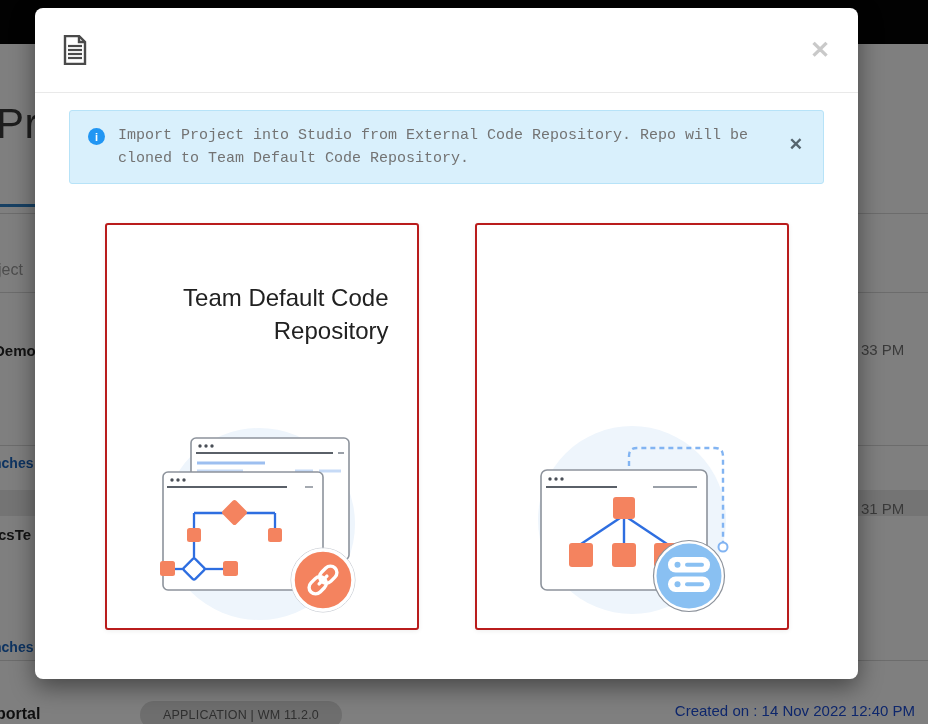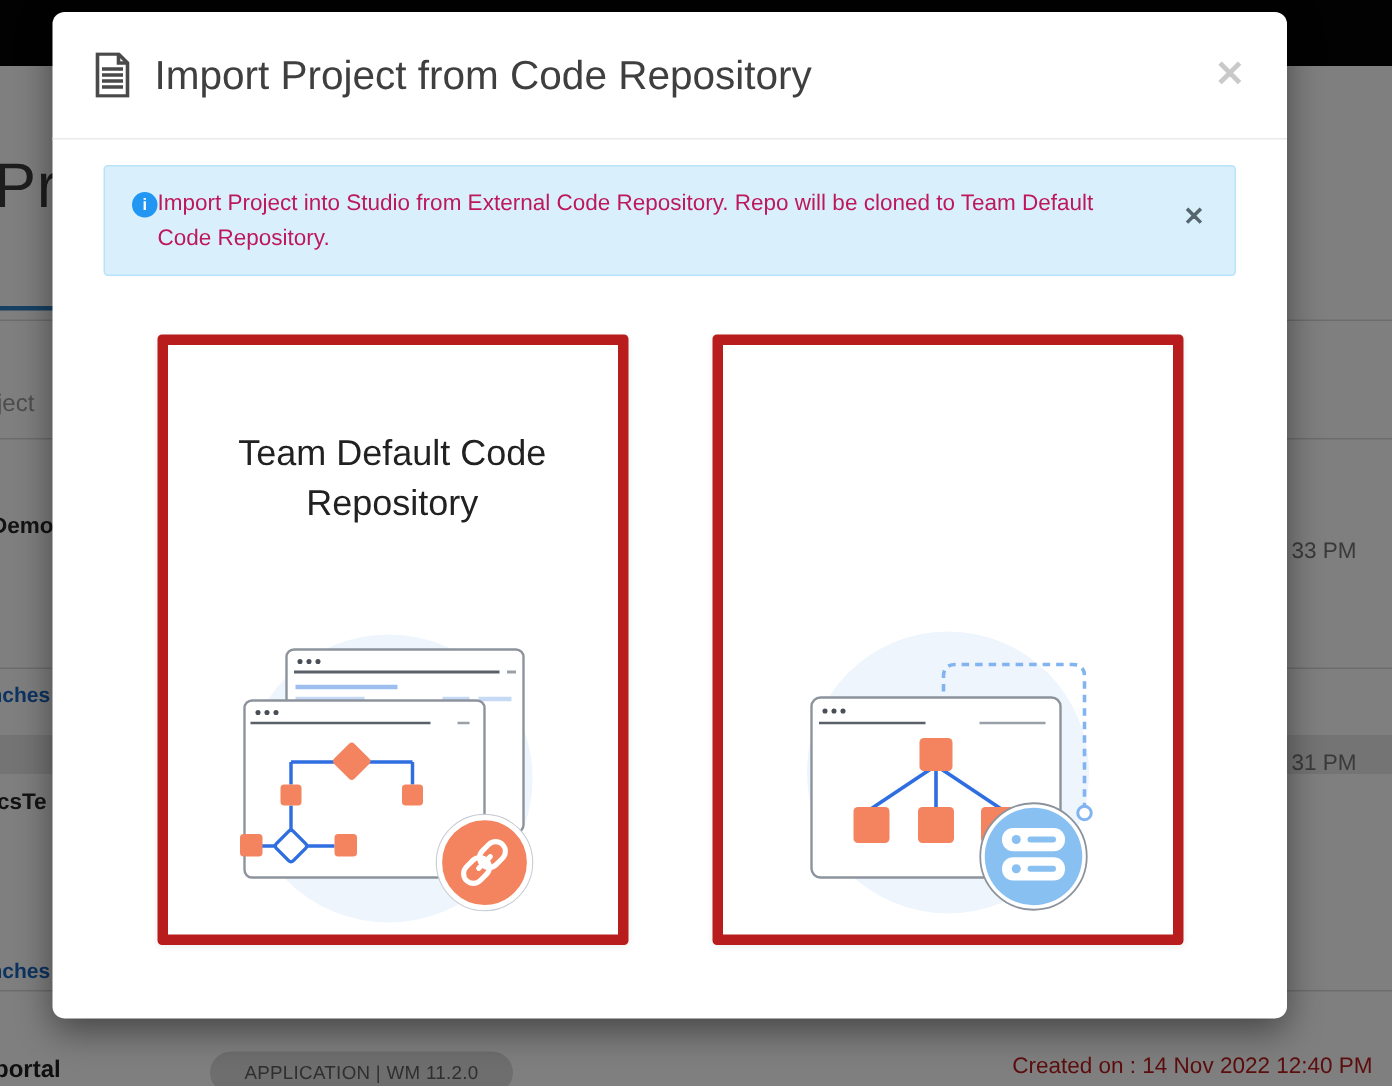--- a/index.html
+++ b/index.html
@@ -14,30 +14,30 @@
   .topbar { position:absolute; left:0; top:0; width:928px; height:44px; background:#050505; }
   .bg-heading { position:absolute; left:-4px; top:100px; font-size:42px; color:#3a3a3a; letter-spacing:0.5px; }
   .tab-underline { position:absolute; left:-30px; top:204px; width:108px; height:3px; background:#2f80c7; }
   .bg-divider { position:absolute; left:0; width:928px; height:1px; background:#d9d9d9; }
   .d1 { top:213px; } .d2 { top:292px; } .d3 { top:445px; } .d4 { top:660px; }
   .band { position:absolute; left:0; top:490px; width:928px; height:26px; background:#e9e9e9; }
   .bg-search-frag { position:absolute; left:-2px; top:261px; font-size:16px; color:#9a9a9a; }
   .row-name { position:absolute; font-size:15px; font-weight:bold; color:#262626; }
   .rn1 { left:-6px; top:342px; } .rn2 { left:-2px; top:526px; }
   .row-time { position:absolute; font-size:15px; color:#757575; }
-  .rt1 { left:861px; top:359px; } .rt2 { left:861px; top:500px; }
+  .rt1 { left:861px; top:341px; } .rt2 { left:861px; top:500px; }
   .row-link { position:absolute; font-size:14px; font-weight:bold; color:#1a66c2; }
   .rl1 { left:-7px; top:455px; } .rl2 { left:-7px; top:639px; }
   .foot-name { position:absolute; left:-4px; top:705px; font-size:16px; font-weight:bold; color:#1f1f1f; }
   .badge-pill {
     position:absolute; left:140px; top:701px; width:202px; height:28px;
     background:#dcdcdc; border-radius:14px; display:flex; align-items:center; justify-content:center;
     font-size:12.5px; color:#5f5f5f; letter-spacing:0.2px;
   }
-  .created-on { position:absolute; right:13px; top:702px; font-size:15px; color:#b91c1c; }
+  .created-on { position:absolute; right:13px; top:702px; font-size:15px; color:#1d4ed8; }
   
   .backdrop { position:absolute; inset:0; background:rgba(0,0,0,0.50); }
   
   .modal {
     position:absolute; left:35px; top:8px; width:823px; height:671px;
     background:#ffffff; border-radius:8px;
     box-shadow:0 8px 24px rgba(0,0,0,0.45);
   }
   .modal-header {
     height:85px; display:flex; align-items:center; padding:0 28px;
@@ -53,32 +53,32 @@
     margin:17px 34px 0 34px; min-height:73px;
     background:#d9f0fc; border:1px solid #b7e3f8; border-radius:3px;
     display:flex; align-items:flex-start; padding:13px 20px 13px 18px;
   }
   .info-icon {
     width:17px; height:17px; border-radius:50%; background:#2196f3; color:#ffffff;
     font-size:11px; font-weight:bold; display:flex; align-items:center; justify-content:center;
     margin-top:4px; flex:0 0 auto; font-style:normal;
   }
   .alert-text {
-    width:645px; font-size:15px; line-height:23px; color:#be185d;
+    margin-left:13px; width:645px; font-size:15px; line-height:23px; color:#737373;font-family:Liberation Mono, monospace;
   }
   .alert-close {
     margin-left:auto; margin-top:12px; font-size:17px; font-weight:bold; color:#56656e;
     cursor:pointer; line-height:1; background:none; border:none; font-family:inherit;
   }
   .cards { display:flex; justify-content:center; gap:56px; margin-top:39px; }
   .card {
     width:314px; height:407px; background:#ffffff;
-    border:7px solid #b91c1c; border-radius:3px;
+    border:2px solid #b91c1c; border-radius:3px;
     box-shadow:0 1px 5px rgba(0,0,0,0.07);
-    position:relative; text-align:center; cursor:pointer;
+    position:relative; text-align:right; cursor:pointer;
   }
   .card-title {
     margin:56px 28px 0 28px; font-size:24px; line-height:33px; color:#212121;
   }
   .card-illo { position:absolute; left:50%; transform:translateX(-50%); bottom:2px; }
 </style>
 </head>
 <body>
 
 <div class="bg-page">
@@ -112,21 +112,20 @@
 
   <div class="modal-header">
     <svg class="doc-icon" viewBox="0 0 24 30">
       <path d="M2 1 h14 l6 6 v22 h-20 z" fill="none" stroke="#4a4a4a" stroke-width="2.4"></path>
       <path d="M16 1 v6 h6" fill="none" stroke="#4a4a4a" stroke-width="2.4"></path>
       <line x1="5" y1="11" x2="19" y2="11" stroke="#4a4a4a" stroke-width="2.2"></line>
       <line x1="5" y1="15" x2="19" y2="15" stroke="#4a4a4a" stroke-width="2.2"></line>
       <line x1="5" y1="19" x2="19" y2="19" stroke="#4a4a4a" stroke-width="2.2"></line>
       <line x1="5" y1="23" x2="19" y2="23" stroke="#4a4a4a" stroke-width="2.2"></line>
     </svg>
-    <div class="modal-title">Import Project from Code Repository</div>
     <button class="modal-close">✕</button>
   </div>
 
   <div class="alert">
     <i class="info-icon">i</i>
     <div class="alert-text">Import Project into Studio from External Code Repository. Repo will be cloned to Team Default Code Repository.</div>
     <button class="alert-close">✕</button>
   </div>
 
   <div class="cards">

